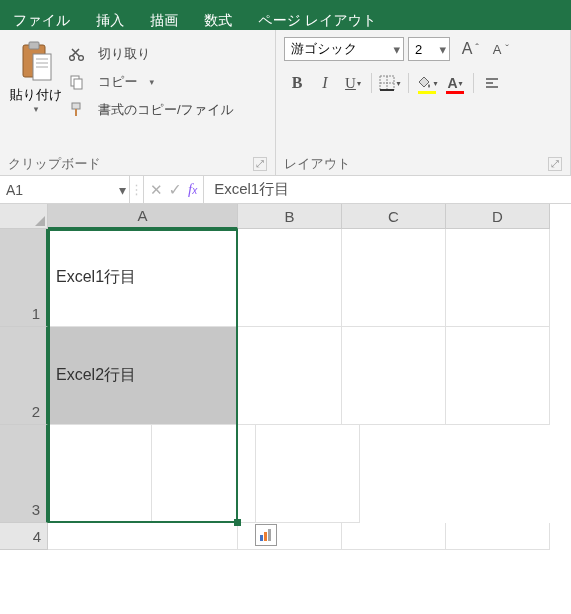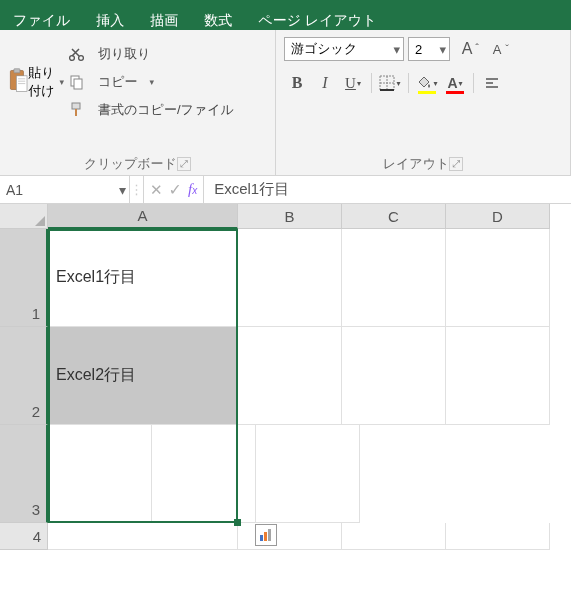--- a/index.html
+++ b/index.html
@@ -7,22 +7,22 @@
 
 
 .tabbar { background: #217346; height: 30px; display: flex; align-items: flex-end; }
 .tab { color: #fff; padding: 0 13px; display:flex; align-items:center; font-size: 14px; cursor:pointer; }
 .tab.active { background: #fff; color: #217346; border-top: 2px solid #217346; margin-top:0; }
 
 
 .ribbon { background: #f3f3f3; border-bottom: 1px solid #d4d4d4; display:flex; height: 146px; }
 .group { border-right: 1px solid #d4d4d4; padding: 6px 8px 2px 8px; display:flex; flex-direction:column; justify-content:space-between; }
 .group-body { display:flex; }
-.group-label { text-align:center; color:#666; font-size:13px; padding-top:6px; display:flex; justify-content:center; align-items:center; }
-.paste-big { display:flex; flex-direction:row; align-items:center; width:56px; padding-top:4px; }
+.group-label { text-align:center; color:#666; font-size:13px; padding-top:6px; display:flex; justify-content:space-between; align-items:center; }
+.paste-big { display:flex; flex-direction:column; align-items:center; width:56px; padding-top:4px; }
 .paste-icon { width:34px; height:42px; margin-bottom:4px; }
 .small-row { display:flex; align-items:center; gap:12px; height:28px; padding:0 4px; cursor:pointer; color:#444; }
 .small-row svg { flex-shrink:0; }
 
 .font-top { display:flex; align-items:center; gap:4px; margin-bottom:8px; }
 .font-name { border:1px solid #ababab; background:#fff; height:24px; width:120px; padding:0 20px 0 6px; font-size:13px; position:relative; display:flex; align-items:center; }
 .font-size { border:1px solid #ababab; background:#fff; height:24px; width:42px; padding:0 14px 0 6px; font-size:13px; position:relative; display:flex; align-items:center; }
 .dd-caret { position:absolute; right:3px; top:50%; transform:translateY(-50%); color:#666; }
 .font-bot { display:flex; align-items:center; gap:2px; }
 .ico-btn { width:26px; height:26px; display:flex; align-items:center; justify-content:center; color:#555; cursor:pointer; position:relative; }

